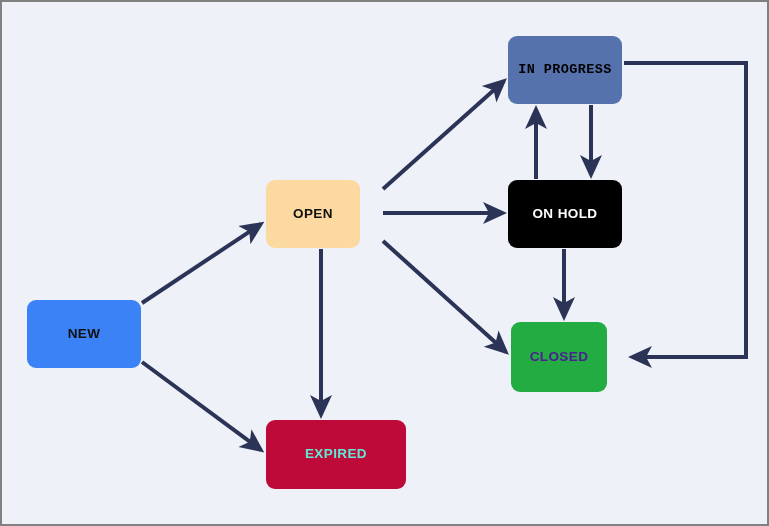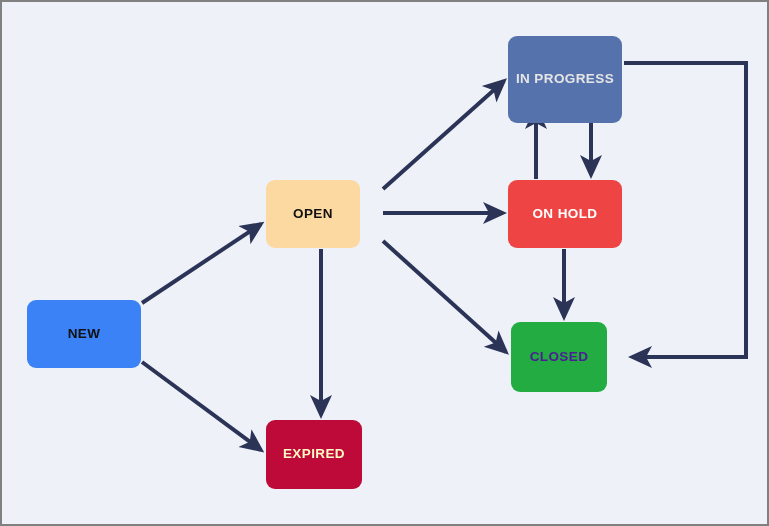--- a/index.html
+++ b/index.html
@@ -69,27 +69,27 @@
       </g>
   </svg>
 
   <div id="nodes-group">
       <div class="node" style="left: 25px; top: 298px; width: 114px; height: 68px; background: #3b82f6; color: rgb(17, 17, 17);">
         <span class="node-label">NEW</span>
       </div>
       <div class="node" style="left: 264px; top: 178px; width: 94px; height: 68px; background: rgb(252, 217, 160); color: rgb(17, 17, 17);">
         <span class="node-label">OPEN</span>
       </div>
-      <div class="node" style="left: 506px; top: 34px; width: 114px; height: 87px; background: rgb(86, 114, 173); color: #e5e5e5;">
+      <div class="node" style="left: 506px; top: 34px; width: 114px; height: 68px; background: rgb(86, 114, 173); color: #000000; font-family: Liberation Mono, monospace;">
         <span class="node-label">IN PROGRESS</span>
       </div>
-      <div class="node" style="left: 506px; top: 178px; width: 114px; height: 68px; background: #ef4444; color: rgb(255, 255, 255);">
+      <div class="node" style="left: 506px; top: 178px; width: 114px; height: 68px; background: #000000; color: rgb(255, 255, 255);">
         <span class="node-label">ON HOLD</span>
       </div>
       <div class="node" style="left: 509px; top: 320px; width: 96px; height: 70px; background: rgb(34, 172, 65); color: #4c1d95;">
         <span class="node-label">CLOSED</span>
       </div>
-      <div class="node" style="left: 264px; top: 418px; width: 96px; height: 69px; background: rgb(189, 10, 57); color: #fef9c3;">
+      <div class="node" style="left: 264px; top: 418px; width: 140px; height: 69px; background: rgb(189, 10, 57); color: #5eead4;">
         <span class="node-label">EXPIRED</span>
       </div>
     </div>
 
 </div>
 
 </body></html>

